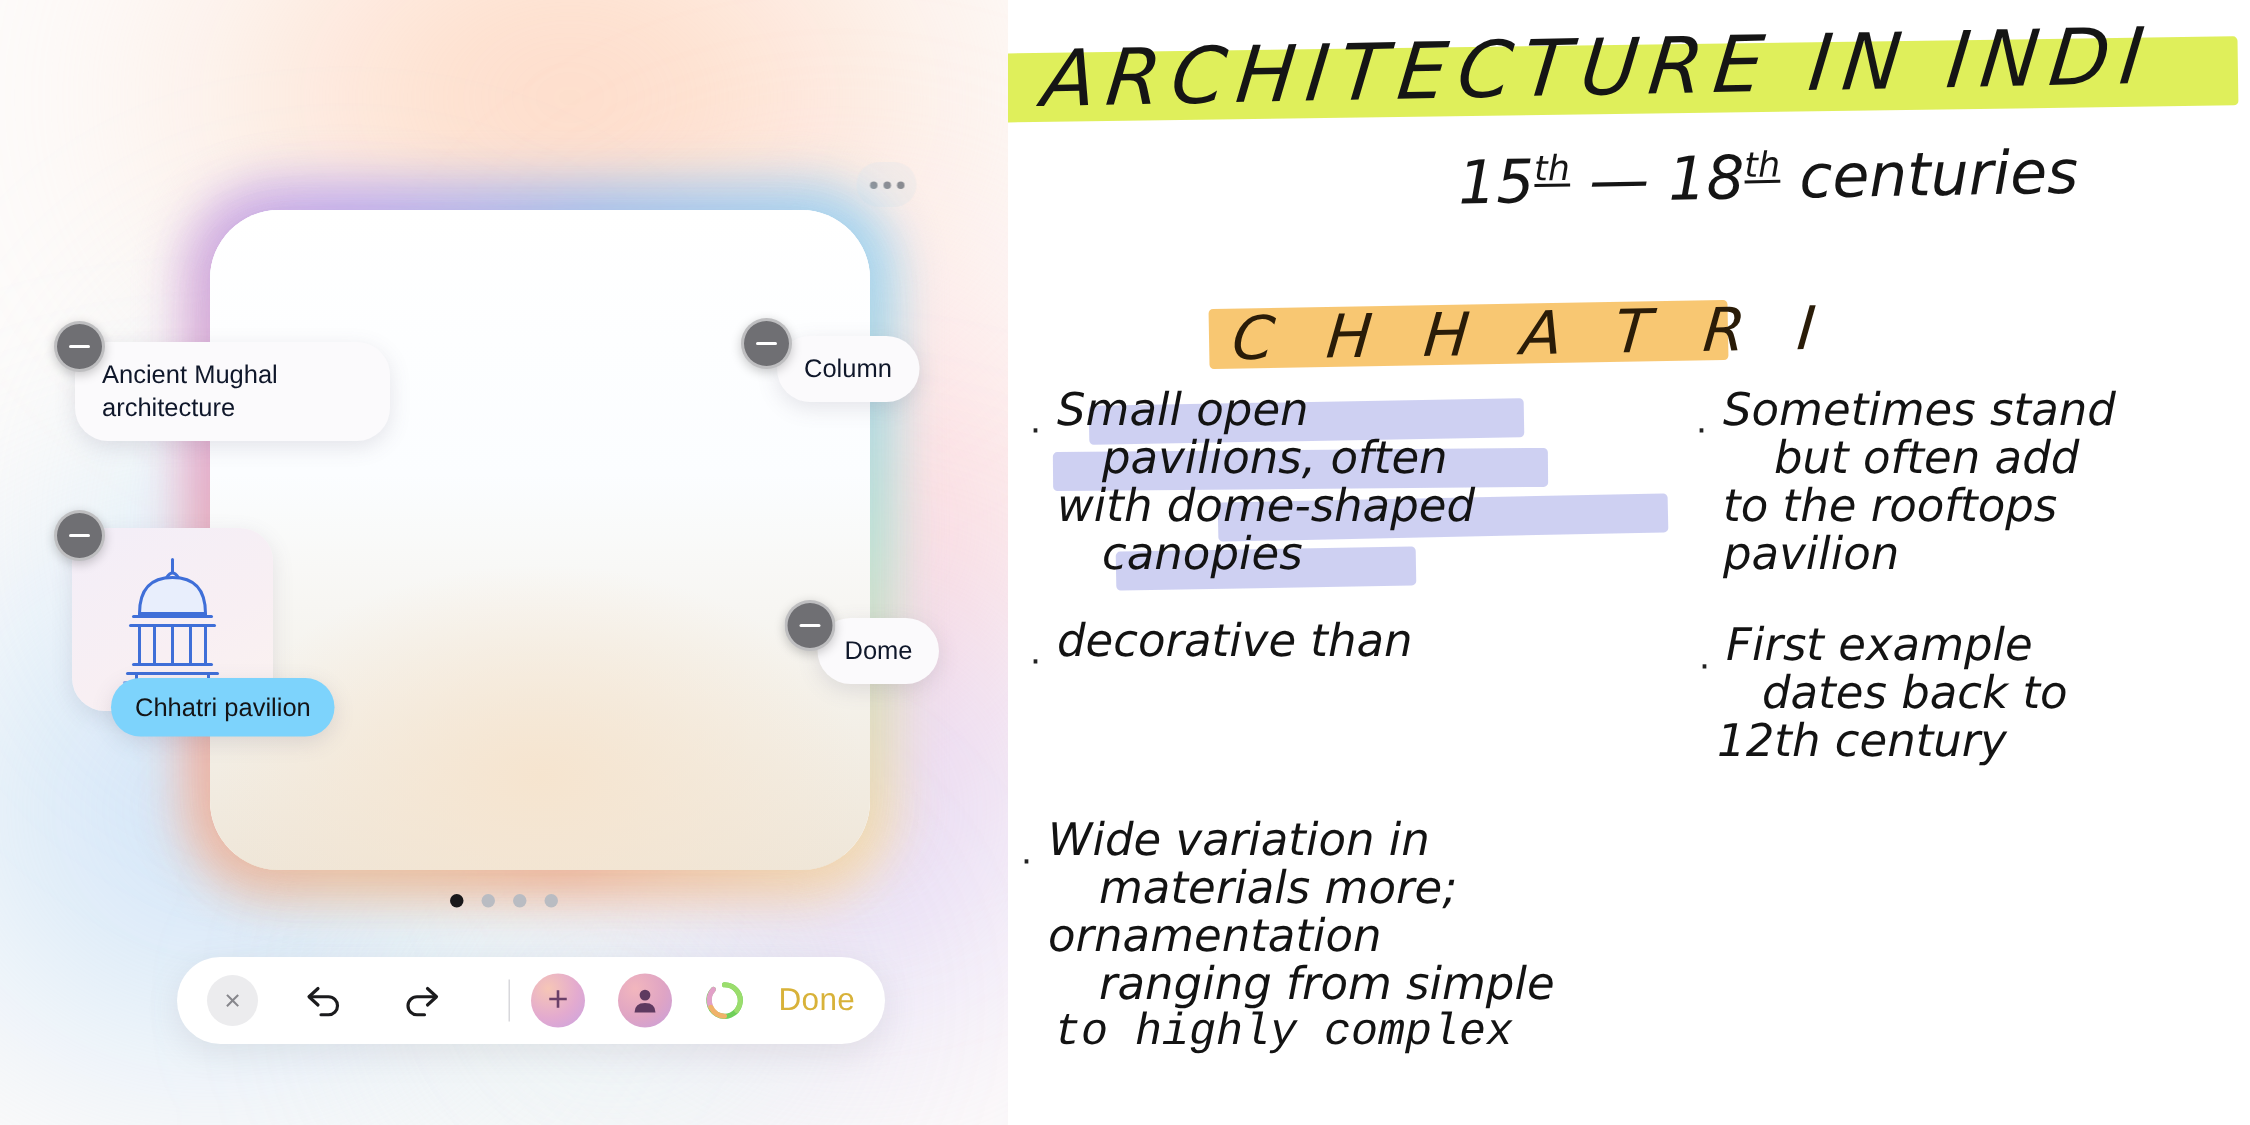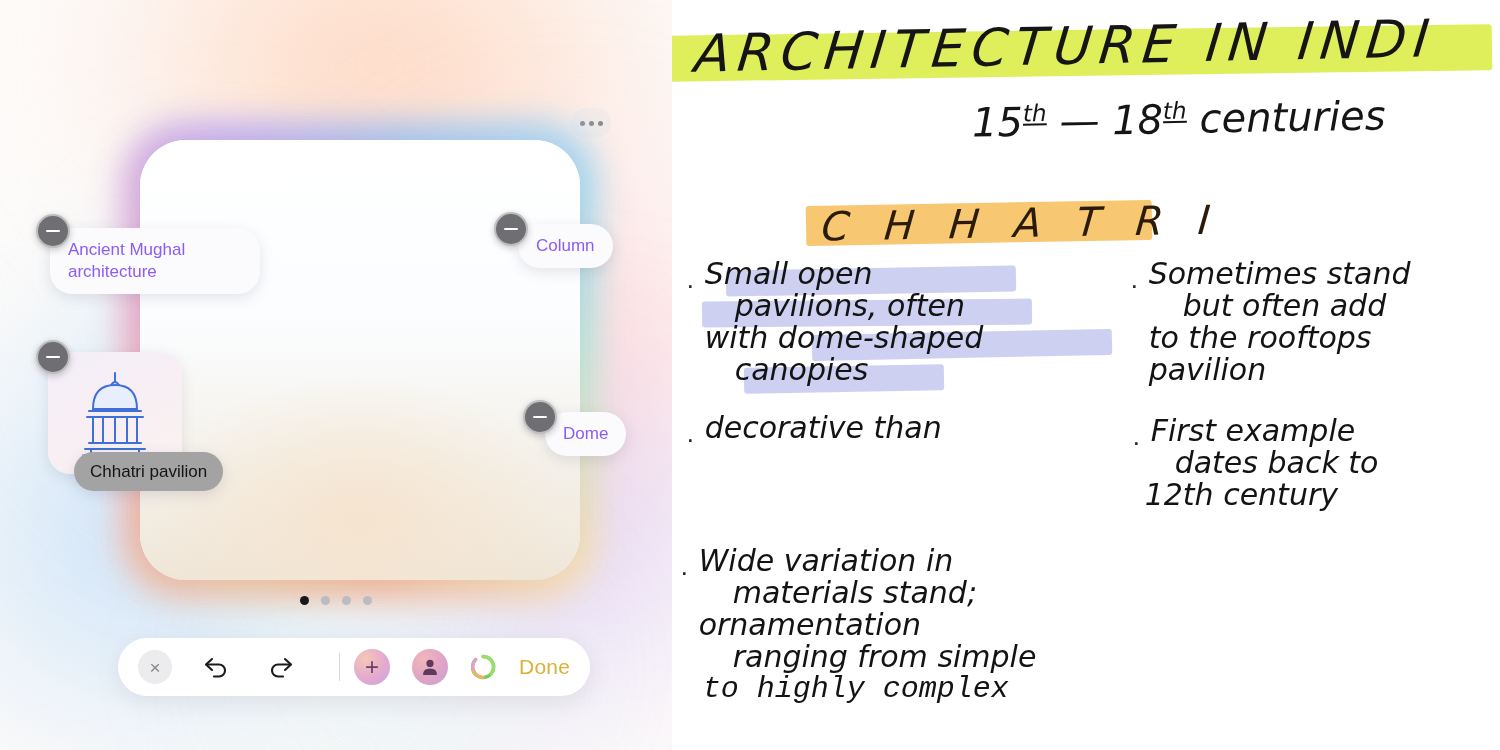--- a/index.html
+++ b/index.html
@@ -66,21 +66,21 @@
   .pin-minus {
     width:34px; height:34px; border-radius:50%;
     background:#6f6f73; border:2px solid rgba(255,255,255,.55);
     display:flex; align-items:center; justify-content:center;
     box-shadow:0 2px 7px rgba(0,0,0,.22); cursor:pointer;
     position:absolute; z-index:3;
   }
   .pin-minus b { display:block; width:14px; height:2.6px; border-radius:2px; background:#ffffff; }
   .pin-chip {
     background:#fbfafc; border-radius:22px;
-    padding:11px 18px; font-size:17px; line-height:1.28; color:#8b5cf6;
+    padding:11px 18px; font-size:17px; line-height:1.28; color:#0f172a;
     box-shadow:0 4px 14px rgba(90,80,110,.15);
     max-width:210px; position:relative; z-index:2; cursor:pointer;
   }
 
   #pin-mughal   { left:50px;  top:228px; }
   #pin-mughal   .pin-minus { left:-14px; top:-14px; }
   #pin-column   { left:518px; top:224px; }
   #pin-column   .pin-minus { left:-24px; top:-12px; }
   #pin-dome     { left:545px; top:412px; }
   #pin-dome     .pin-minus { left:-22px; top:-12px; }
@@ -90,21 +90,21 @@
   #pin-sketch .pin-minus { left:-12px; top:-12px; }
   .sketch-card {
     width:134px; height:122px; border-radius:22px;
     background:linear-gradient(150deg,#f3eef8 0%,#f8eff3 60%,#fbf2f0 100%);
     box-shadow:0 4px 14px rgba(100,90,120,.14);
     display:flex; align-items:center; justify-content:center;
     position:relative; z-index:2; cursor:pointer;
   }
   .sketch-label {
     position:absolute; left:26px; top:100px; z-index:4;
-    background:#a3a3a3; border-radius:20px; padding:9px 16px;
+    background:#7dd3fc; border-radius:20px; padding:9px 16px;
     font-size:17px; line-height:1.25; color:#141416;
     box-shadow:0 4px 14px rgba(90,80,110,.16); white-space:nowrap; cursor:pointer;
   }
 
   
   .dots { position:absolute; left:0; top:596px; width:672px; display:flex; justify-content:center; gap:12px; }
   .dots i { width:9px; height:9px; border-radius:50%; background:#b9bcc2; display:block; cursor:pointer; }
   .dots i.on { background:#18181a; }
 
   
@@ -492,21 +492,21 @@
       <div class="dot">·</div>
       <div class="lines">
         <span>decorative than</span>
       </div>
     </div>
 
     <div class="bullet" id="b3">
       <div class="dot">·</div>
       <div class="lines">
         <span>Wide variation in</span>
-        <span>materials stand;</span>
+        <span>materials more;</span>
         <span>ornamentation</span>
         <span>ranging from simple</span>
         <span>to highly complex</span>
       </div>
     </div>
 
     <div class="bullet" id="b4">
       <div class="dot">·</div>
       <div class="lines">
         <span>Sometimes stand</span>

